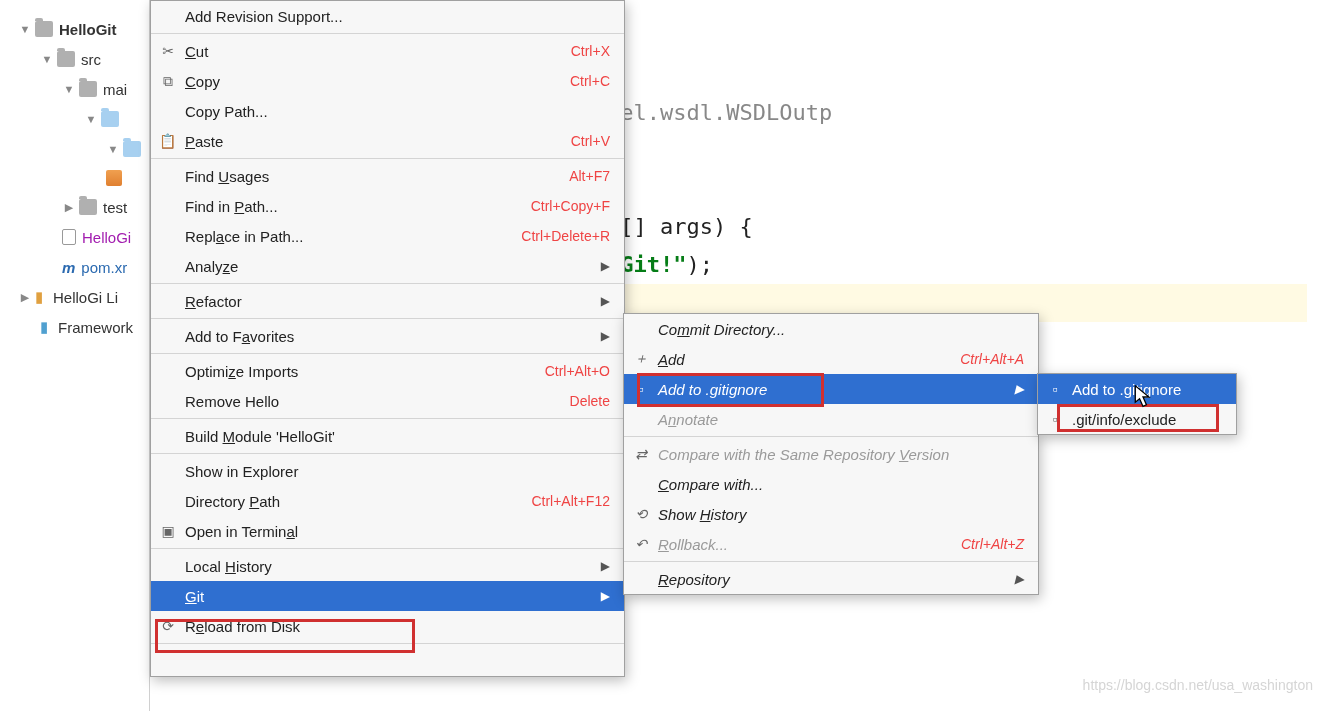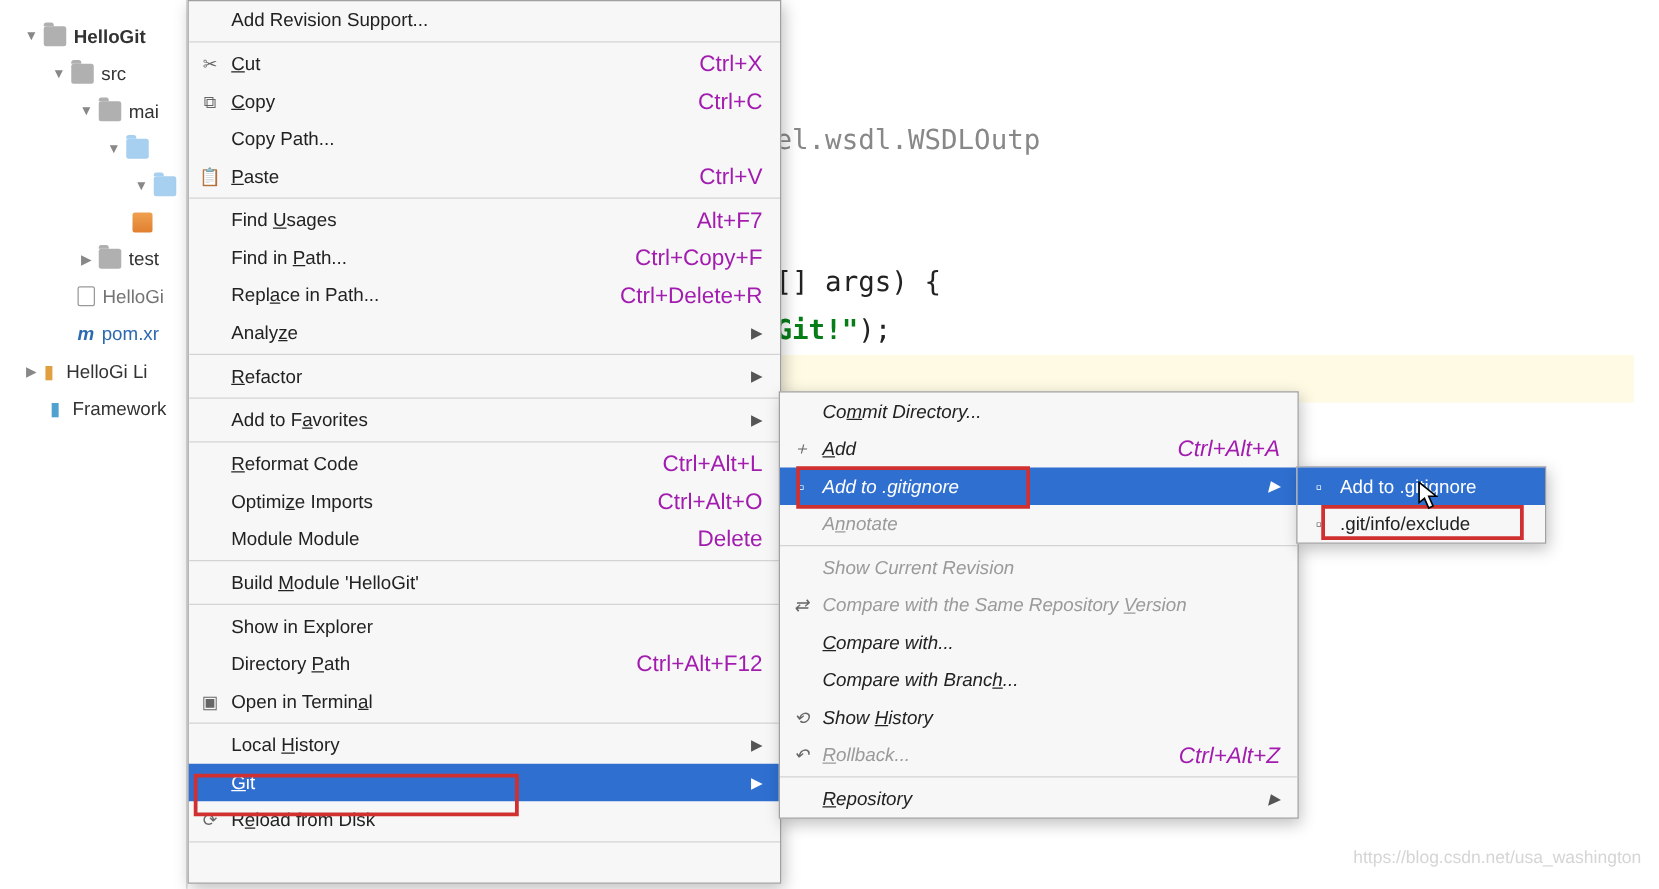--- a/index.html
+++ b/index.html
@@ -25,21 +25,21 @@
   }
   .tree-row {
     display: flex;
     align-items: center;
     height: 30px;
     white-space: nowrap;
     overflow: hidden;
     color: #333;
   }
   .tree-row.bold { font-weight: 700; }
-  .tree-row.red { color: #737373; }
+  .tree-row.red { color: #a21caf; }
   .tree-row.blue { color: #2b6ab0; }
   .chev {
     width: 14px; height: 14px;
     display: inline-flex; align-items: center; justify-content: center;
     color: #888; font-size: 11px;
     margin-right: 3px;
   }
   .folder-icon, .file-icon, .pkg-icon {
     width: 18px; height: 16px; display: inline-block; margin-right: 6px;
   }
@@ -78,21 +78,21 @@
   }
   .menu1 { left: 150px; top: 0; width: 475px; }
   .menu .item {
     display: flex;
     align-items: center;
     height: 30px;
     padding: 0 14px 0 34px;
     position: relative;
     color: #222;
   }
-  .menu .item .short { margin-left: auto; color: #a21caf; font-size: 18px;}
+  .menu .item .short { margin-left: auto; color: #ef4444; font-size: 14px;}
   .menu .item .arrow { margin-left: auto; color: #555; font-size: 12px;}
   .menu .sep { height: 1px; background: #d4d4d4; margin: 2px 0; }
   .menu .item.selected { background: #2f6fd0; color: #fff; }
   .menu .item.selected .short,
   .menu .item.selected .arrow { color: #fff; }
   .menu .item .mn { text-decoration: underline; }
   .menu .item .ico {
     position: absolute; left: 8px; top: 6px;
     width: 18px; height: 18px;
     display: flex; align-items: center; justify-content: center;
@@ -227,29 +227,25 @@
       <span><span class="mn">R</span>efactor</span>
       <span class="arrow">▶</span>
     </div>
   <div class="sep"></div>
   <div class="item">
       <span>Add to F<span class="mn">a</span>vorites</span>
       <span class="arrow">▶</span>
     </div>
   <div class="sep"></div>
   <div class="item">
-      <span><span class="mn">R</span>eformat Code</span>
-      <span class="short">Ctrl+Alt+L</span>
-    </div>
-  <div class="item">
       <span>Optimi<span class="mn">z</span>e Imports</span>
       <span class="short">Ctrl+Alt+O</span>
     </div>
   <div class="item">
-      <span>Module Module</span>
+      <span>Remove Hello</span>
       <span class="short">Delete</span>
     </div>
   <div class="sep"></div>
   <div class="item">
       <span>Build <span class="mn">M</span>odule 'HelloGit'</span>
     </div>
   <div class="sep"></div>
   <div class="item">
       <span>Show in Explorer</span>
     </div>
@@ -290,31 +286,25 @@
   <div class="item selected">
       <span class="ico" style="color:#fff">▫</span>
       <span>Add to .gitignore</span>
       <span class="arrow">▶</span>
     </div>
   <div class="item disabled">
       <span>A<span class="mn">n</span>notate</span>
     </div>
   <div class="sep"></div>
   <div class="item disabled">
-      <span>Show Current Revision</span>
-    </div>
-  <div class="item disabled">
       <span class="ico">⇄</span>
       <span>Compare with the Same Repository <span class="mn">V</span>ersion</span>
     </div>
   <div class="item">
       <span><span class="mn">C</span>ompare with...</span>
-    </div>
-  <div class="item">
-      <span>Compare with Branc<span class="mn">h</span>...</span>
     </div>
   <div class="item">
       <span class="ico">⟲</span>
       <span>Show <span class="mn">H</span>istory</span>
     </div>
   <div class="item disabled">
       <span class="ico">↶</span>
       <span><span class="mn">R</span>ollback...</span>
       <span class="short">Ctrl+Alt+Z</span>
     </div>

